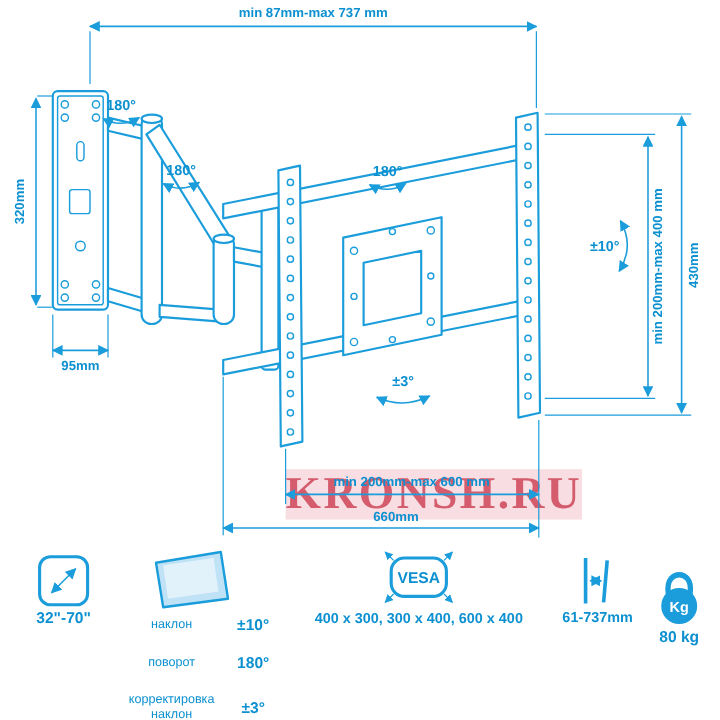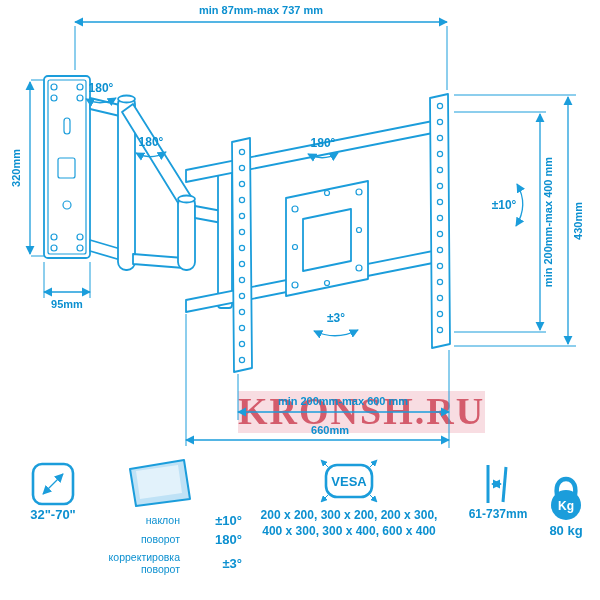--- a/index.html
+++ b/index.html
@@ -16,21 +16,21 @@
   .ext{stroke:#1b9ddb;stroke-width:1;fill:none;}
   .dim{stroke:#1b9ddb;stroke-width:1.3;fill:none;
        marker-start:url(#ar);marker-end:url(#ar);}
   .dtext{font-family:"Liberation Sans",sans-serif;font-size:11px;font-weight:bold;fill:#0c90d0;}
   .atext{font-family:"Liberation Sans",sans-serif;font-size:12px;font-weight:bold;fill:#0c90d0;}
   .specs{position:absolute;left:0;top:455px;width:600px;height:145px;z-index:3;color:#0c90d0;}
   .specs .grp{position:absolute;text-align:center;}
   .big{font-size:13px;font-weight:bold;}
   .mid{font-size:12px;font-weight:bold;}
   .tilt-rows{position:absolute;left:106px;top:58px;width:136px;display:grid;
-             grid-template-columns:74px auto;row-gap:4px;align-items:center;text-align:right;}
+             grid-template-columns:74px auto;row-gap:17px;align-items:center;text-align:center;}
   .tilt-rows .lbl{font-size:10.5px;line-height:1.15;}
   .tilt-rows .val{font-size:13px;font-weight:bold;}
   .vesa-lines div{font-size:12px;font-weight:bold;line-height:16px;white-space:nowrap;}
   .ic{display:block;margin:0 auto;}
 </style>
 </head>
 <body>
 
 <div class="stage">
 
@@ -207,35 +207,34 @@
     <svg class="ic" style="position:absolute;left:122px;top:2px;" width="74" height="52" viewBox="0 0 74 52">
       <polygon points="8,12 62,3 68,42 14,49" fill="#bfe2f6" stroke="#1b9ddb" stroke-width="2" stroke-linejoin="round"></polygon>
       <polygon points="14,14 56,8 60,36 18,42" fill="#ffffff" opacity="0.55"></polygon>
     </svg>
 
     <div class="tilt-rows">
       <span class="lbl">наклон</span>
       <span class="val">±10°</span>
       <span class="lbl">поворот</span>
       <span class="val">180°</span>
-      <span class="lbl">корректировка поворот</span>
+      <span class="lbl">корректировка наклон</span>
       <span class="val">±3°</span>
     </div>
 
     <div class="grp" style="left:249px;top:2px;width:200px;">
       <svg class="ic" width="66" height="50" viewBox="0 0 66 50">
         <rect x="10" y="8" width="46" height="32" rx="11" class="thin" style="stroke-width:2.6"></rect>
         <text x="33" y="29" text-anchor="middle" class="atext" style="font-size:13px">VESA</text>
         <line x1="12" y1="10" x2="5" y2="3" class="ext" style="marker-end:url(#ar)"></line>
         <line x1="54" y1="10" x2="61" y2="3" class="ext" style="marker-end:url(#ar)"></line>
         <line x1="12" y1="38" x2="5" y2="45" class="ext" style="marker-end:url(#ar)"></line>
         <line x1="54" y1="38" x2="61" y2="45" class="ext" style="marker-end:url(#ar)"></line>
       </svg>
       <div class="vesa-lines">
-        <div>200 x 200, 300 x 200, 200 x 300,</div>
         <div>400 x 300, 300 x 400, 600 x 400</div>
       </div>
     </div>
 
     <div class="grp" style="left:461px;top:6px;width:74px;">
       <svg class="ic" width="40" height="46" viewBox="0 0 40 46">
         <line x1="10" y1="4" x2="10" y2="42" stroke="#1b9ddb" stroke-width="3"></line>
         <line x1="28" y1="6" x2="25" y2="41" stroke="#1b9ddb" stroke-width="3"></line>
         <line class="dim" x1="14" y1="23" x2="23" y2="23"></line>
       </svg>

